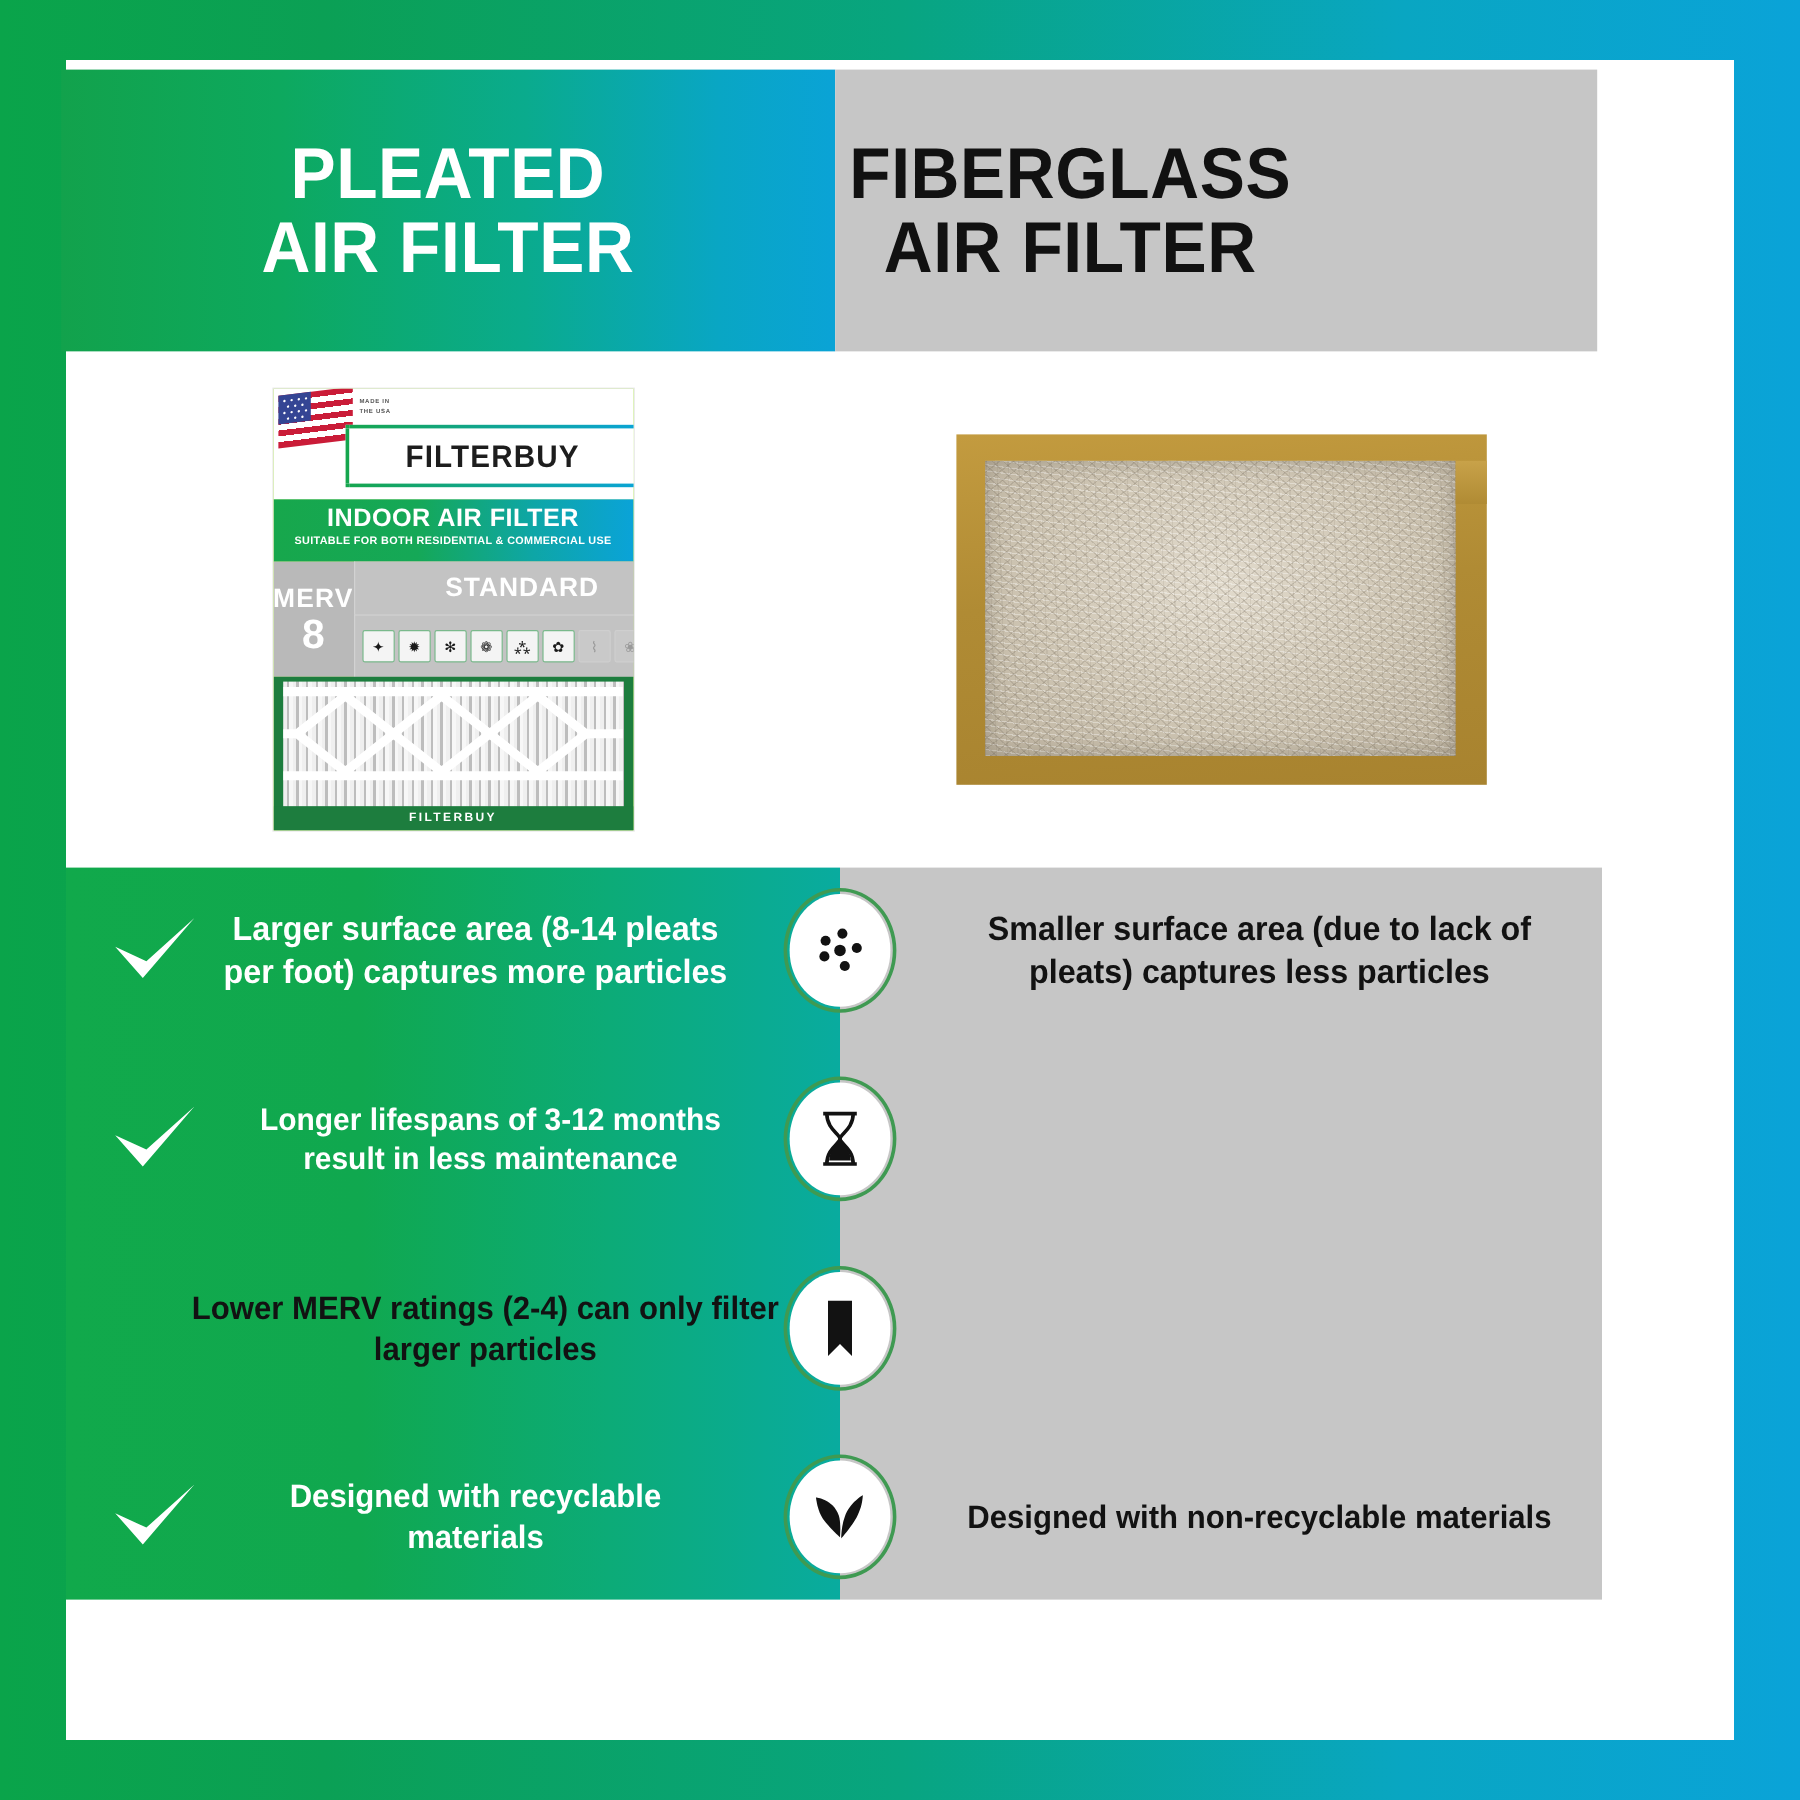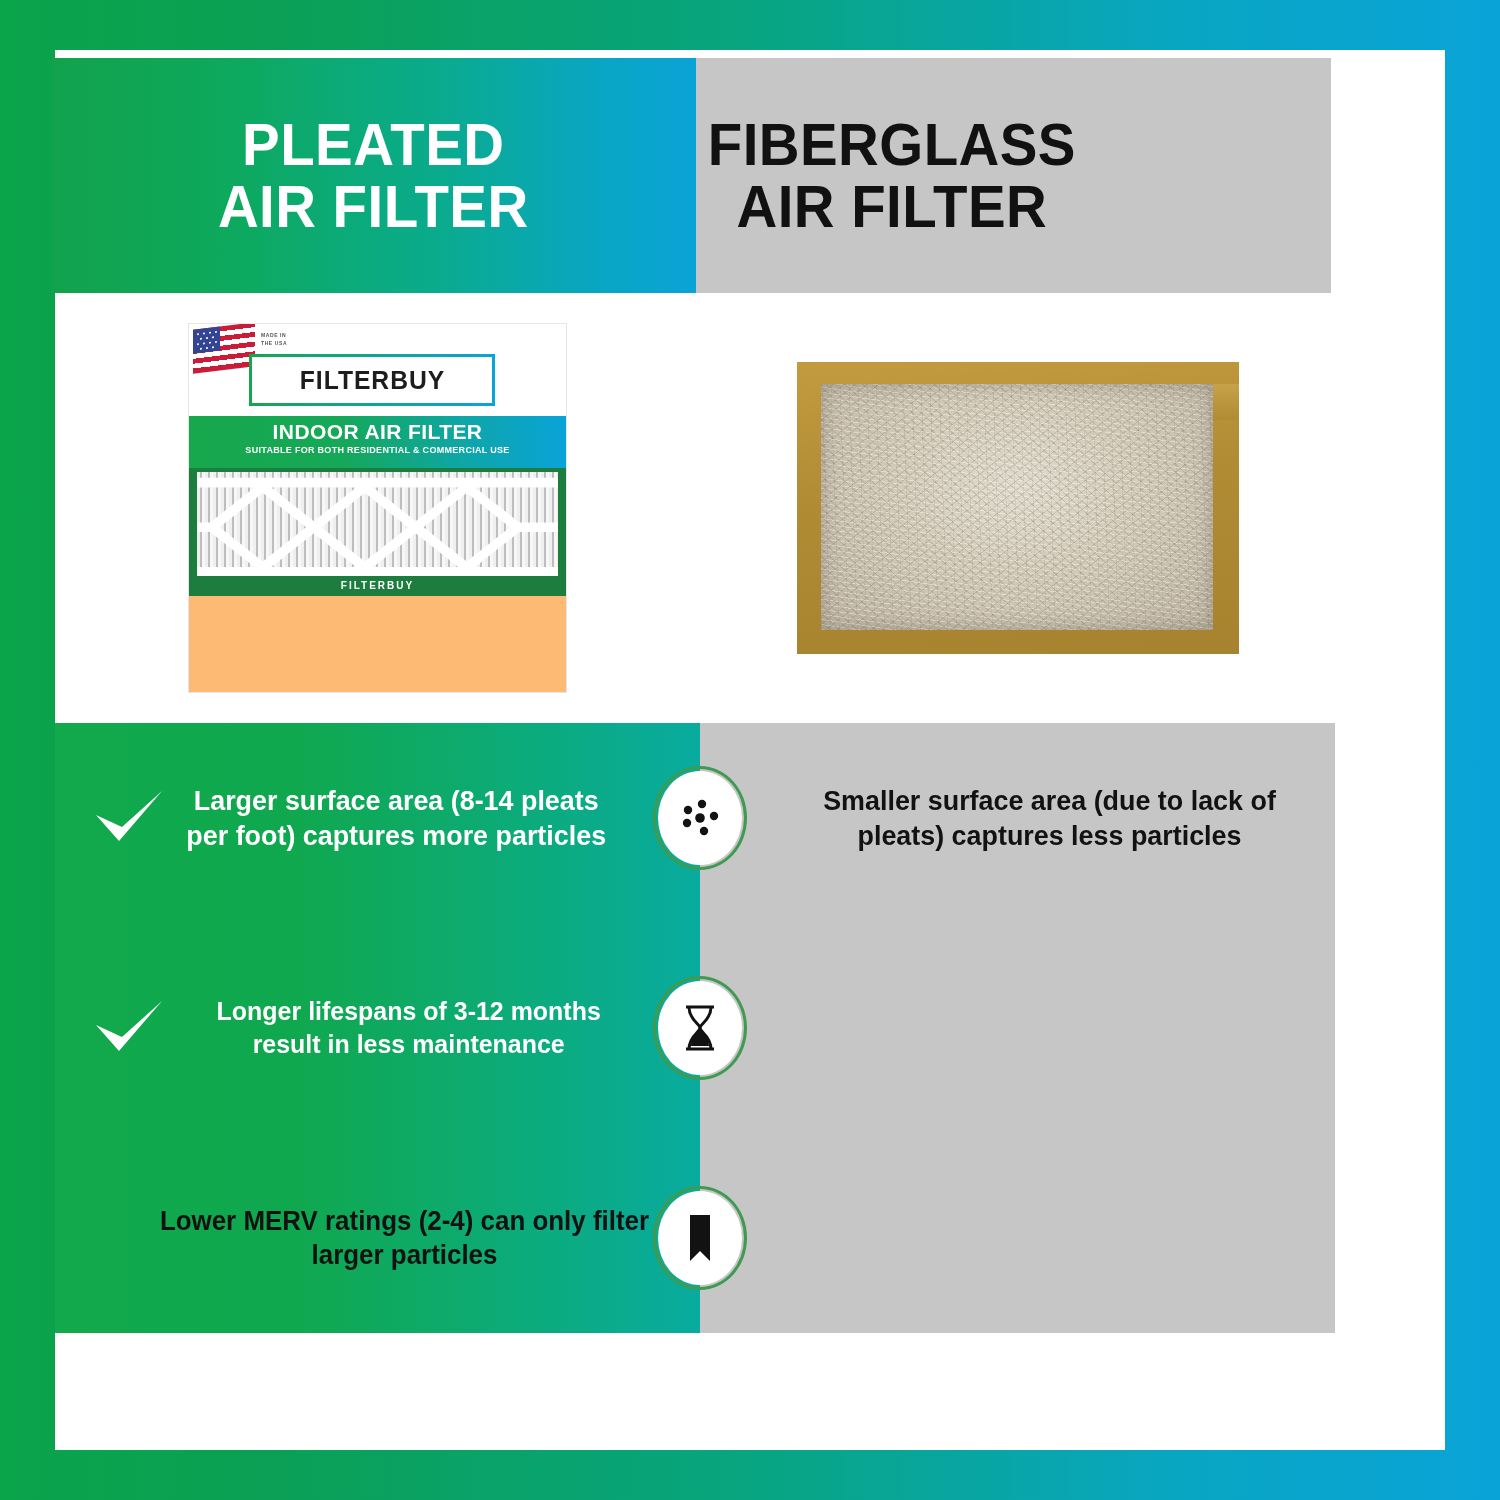--- a/index.html
+++ b/index.html
@@ -51,22 +51,22 @@
   
   .products{
     position:absolute;left:55px;top:293px;width:1280px;height:430px;
     display:flex;background:#ffffff;
   }
   .prod-cell{width:645px;height:430px;display:flex;align-items:center;justify-content:center;}
   .prod-cell.right{width:635px;}
 
   
   .fbox{
-    position:relative;width:377px;height:368px;
-    background:#fdba74;
+    position:relative;width:300px;height:368px;
+    background:#bef264;
     box-shadow:0 0 0 1px #e6e6e6;
     overflow:hidden;
     font-family:"Liberation Sans", sans-serif;
   }
   .fbox-top{position:relative;height:92px;background:#ffffff;}
   .flag{
     position:absolute;left:4px;top:2px;width:62px;height:44px;
     background:
       linear-gradient(180deg,
         #c8102e 0 11%,#ffffff 11% 22%,#c8102e 22% 33%,#ffffff 33% 44%,
@@ -266,20 +266,45 @@
           <div class="brandbox">
             <span>FILTERBUY</span>
           </div>
         </div>
 
         <div class="fbox-green">
           <div class="l1">INDOOR AIR FILTER</div>
           <div class="l2">SUITABLE FOR BOTH RESIDENTIAL &amp; COMMERCIAL USE</div>
         </div>
 
+        <div class="fbox-grey">
+          <div class="merv-col">
+            <div class="m1">MERV</div>
+            <div class="m2">8</div>
+          </div>
+          <div class="grade-col">
+            <div class="grade-top">
+              <span>STANDARD</span>
+            </div>
+            <div class="icon-strip">
+              <div class="mini">✦</div>
+              <div class="mini">✹</div>
+              <div class="mini">✻</div>
+              <div class="mini">❁</div>
+              <div class="mini">⁂</div>
+              <div class="mini">✿</div>
+              <div class="mini off">⌇</div>
+              <div class="mini off">❀</div>
+              <div class="mini off">❄</div>
+            </div>
+          </div>
+          <div class="ul-col">
+            <div class="ul-mark">UL</div>
+          </div>
+        </div>
 
         <div class="pleat-area">
           <div class="pleat-inner"></div>
           <svg class="diamond-grid" viewBox="0 0 340 104" preserveAspectRatio="none">
             <g fill="none" stroke="#ffffff" stroke-width="9">
               <path d="M0,52 L14,52 M14,52 L62,14 L110,52 L62,90 Z"></path>
               <path d="M110,52 L158,14 L206,52 L158,90 Z"></path>
               <path d="M206,52 L254,14 L302,52 L254,90 Z"></path>
               <path d="M302,52 L340,52"></path>
               <path d="M0,10 L340,10 M0,94 L340,94"></path>
@@ -363,15 +388,36 @@
         <div class="ic-disc"></div>
         <svg class="ic-glyph" viewBox="0 0 56 56">
           <path d="M18,5 H38 V51 L28,41 L18,51 Z" fill="#121212"></path>
         </svg>
       </div>
       <div class="cell right">
         <div class="txt-right">Lower MERV ratings (2-4) can only filter larger particles</div>
       </div>
     </div>
 
+    <div class="row r4">
+      <div class="cell left">
+        <div class="check">
+          <svg width="74" height="62" viewBox="0 0 74 62">
+              <path d="M4,28 L27,54 L70,4 L30,40 Z" fill="#ffffff"></path>
+            </svg>
+        </div>
+        <div class="txt-left">Designed with recyclable materials</div>
+      </div>
+      <div class="ic">
+        <div class="ic-ring"></div>
+        <div class="ic-disc"></div>
+        <svg class="ic-glyph" viewBox="0 0 56 56">
+          <path d="M8,12 C8,12 22,13 27,27 C29,33 28,45 28,45 C28,45 20,38 14,30 C9,23 8,12 8,12 Z" fill="#121212"></path>
+          <path d="M47,10 C47,10 36,16 32,28 C29,36 29,46 29,46 C29,46 39,35 43,26 C47,18 47,10 47,10 Z" fill="#121212"></path>
+        </svg>
+      </div>
+      <div class="cell right">
+        <div class="txt-right">Designed with non-recyclable materials</div>
+      </div>
+    </div>
 
   </div>
 </div>
 
 </body></html>

